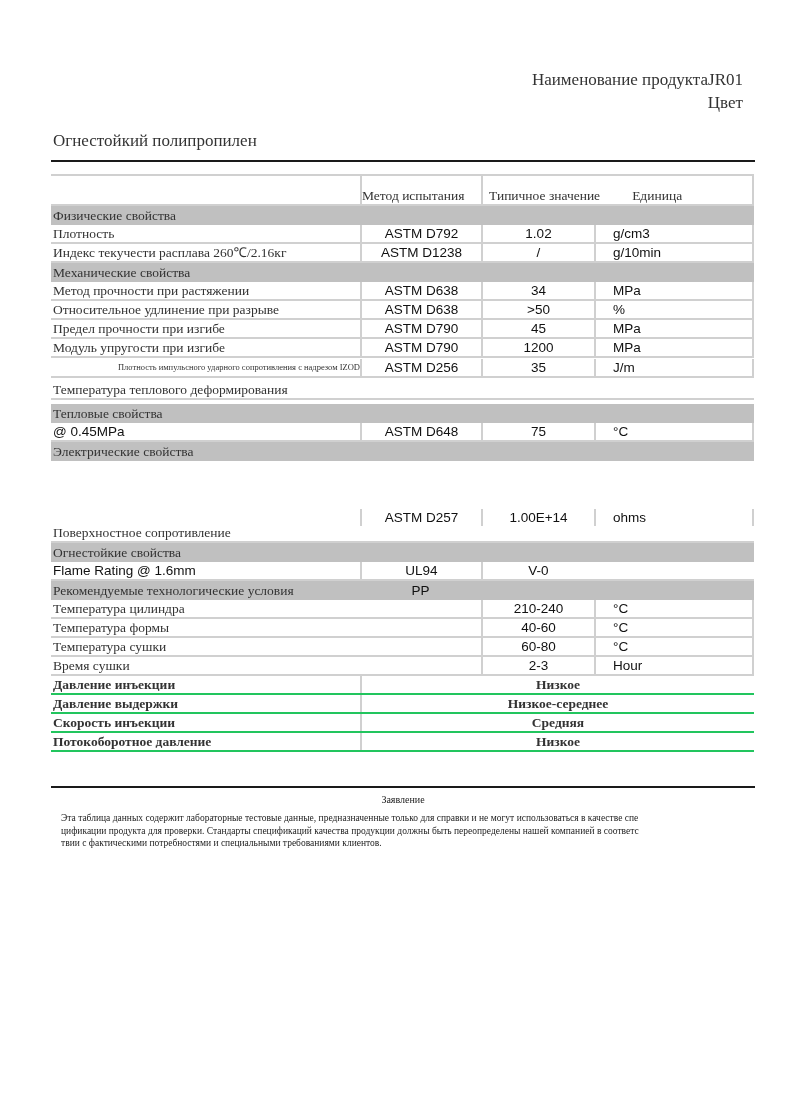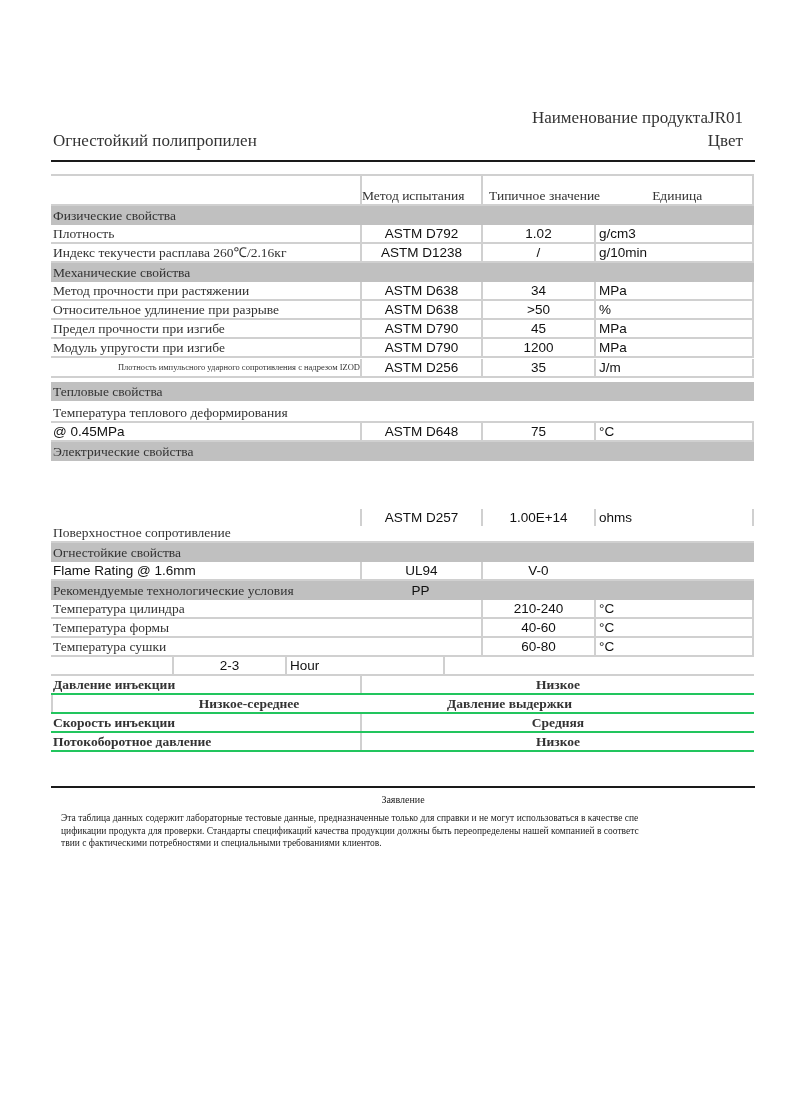--- a/index.html
+++ b/index.html
@@ -1,46 +1,46 @@
 <!DOCTYPE html>
 <html><head>
 <meta charset="utf-8">
 <style>
   html, body { margin: 0; padding: 0; background: #ffffff; }
   body { width: 800px; height: 1120px; position: relative; overflow: hidden;
          font-family: "Liberation Serif", serif; color: #333333; }
 
   .hdr-right { position: absolute; right: 57px; text-align: right; font-size: 17px;
-               font-family: "Liberation Serif", serif; color: #333; margin-top: 38px; }
+               font-family: "Liberation Serif", serif; color: #333; }
   #hdr-name { top: 70px; }
   #hdr-color { top: 93px; }
 
   #doc-title { position: absolute; left: 53px; top: 131px; font-size: 17px; color: #333;
                font-family: "Liberation Serif", serif; }
   #title-rule { position: absolute; left: 51px; top: 160px; width: 704px; height: 2px; background: #1a1a1a; }
 
   #sheet { position: absolute; left: 51px; top: 174px; width: 703px; }
   .row { position: relative; box-sizing: border-box; display: flex; border-bottom: 2px solid #d0d0d0; }
   .c { box-sizing: border-box; overflow: hidden; white-space: nowrap; }
   .c0 { width: 309px; }
   .c1 { width: 121px; border-left: 2px solid #d0d0d0; text-align: center; }
   .c2 { width: 113px; border-left: 2px solid #d0d0d0; text-align: center; }
-  .c3 { width: 160px; border-left: 2px solid #d0d0d0; border-right: 2px solid #d0d0d0; padding-left: 3px; }
+  .c3 { width: 160px; border-left: 2px solid #d0d0d0; border-right: 2px solid #d0d0d0; padding-left: 17px; }
   .cspan { width: 394px; border-left: 2px solid #d0d0d0; text-align: center; }
 
   .serif { font-family: "Liberation Serif", serif; font-size: 13.5px; color: #333; }
   .sans  { font-family: "Liberation Sans", sans-serif; font-size: 13.5px; color: #111; }
   .tiny  { font-family: "Liberation Serif", serif; font-size: 8.5px; color: #333; }
 
   .head-row { height: 32px; border-top: 2px solid #d0d0d0; }
   .head-row .c { padding-top: 12px; }
   .head-row .c0 { border-left: none; }
   .head-row .hc1 { width: 121px; border-left: 2px solid #d0d0d0; text-align: left; padding-left: 0px; }
   .head-row .hc2 { width: 273px; border-left: 2px solid #d0d0d0; border-right: 2px solid #d0d0d0; padding-left: 6px; text-align: left; }
-  .unit-hdr { margin-left: 52px; }
+  .unit-hdr { margin-left: 32px; }
 
   .sect { background: #c0c0c0; height: 19px; border-bottom: none; align-items: center; }
   .sect .c0 { padding-left: 2px; }
   .sect .pp { width: 121px; text-align: center; font-family: "Liberation Sans", sans-serif; font-size: 13.5px; color: #111; }
 
   .r { height: 19px; align-items: flex-end; }
   .r .c0 { padding-left: 2px; line-height: 17px; }
   .r .c { line-height: 17px; }
   .r.tall { height: 20px; }
 
@@ -108,28 +108,28 @@
     <div class="c c2 sans">1200</div>
     <div class="c c3 sans">MPa</div>
   </div>
   <div class="row r tall">
     <div class="c c0 tiny" style="align-self:center;line-height:12px;text-align:right;">Плотность импульсного ударного сопротивления с надрезом IZOD</div>
     <div class="c c1 sans">ASTM D256</div>
     <div class="c c2 sans">35</div>
     <div class="c c3 sans">J/m</div>
   </div>
 
+  <div class="row r" style="margin-top:3px;">
+    <div class="c c0 serif">Температура теплового деформирования</div>
+    <div class="c c1 sans"></div>
+    <div class="c c2 sans"></div>
+    <div class="c c3 sans"></div>
+  </div>
   <div class="row sect" style="margin-top:4px;">
     <div class="c c0 serif">Тепловые свойства</div>
-  </div>
-  <div class="row r" style="margin-top:3px;">
-    <div class="c c0 serif">Температура теплового деформирования</div>
-    <div class="c c1 sans"></div>
-    <div class="c c2 sans"></div>
-    <div class="c c3 sans"></div>
   </div>
   <div class="row r">
     <div class="c c0 sans">@ 0.45MPa</div>
     <div class="c c1 sans">ASTM D648</div>
     <div class="c c2 sans">75</div>
     <div class="c c3 sans">°C</div>
   </div>
 
   <div class="row sect">
     <div class="c c0 serif">Электрические свойства</div>
@@ -167,32 +167,33 @@
     <div class="c c2 sans">40-60</div>
     <div class="c c3 sans">°C</div>
   </div>
   <div class="row r">
     <div class="c c0 serif">Температура сушки</div>
     <div class="c c1 sans"></div>
     <div class="c c2 sans">60-80</div>
     <div class="c c3 sans">°C</div>
   </div>
   <div class="row r">
+    <div class="c c0 serif">Время сушки</div>
     <div class="c c1 sans"></div>
     <div class="c c2 sans">2-3</div>
     <div class="c c3 sans">Hour</div>
   </div>
 
   <div class="row r merged">
     <div class="c c0 serif">Давление инъекции</div>
     <div class="c cspan serif">Низкое</div>
   </div>
   <div class="row r merged">
+    <div class="c c0 serif">Давление выдержки</div>
     <div class="c cspan serif">Низкое-середнее</div>
-    <div class="c c0 serif">Давление выдержки</div>
   </div>
   <div class="row r merged">
     <div class="c c0 serif">Скорость инъекции</div>
     <div class="c cspan serif">Средняя</div>
   </div>
   <div class="row r merged">
     <div class="c c0 serif">Потокоборотное давление</div>
     <div class="c cspan serif">Низкое</div>
   </div>
 </div>

